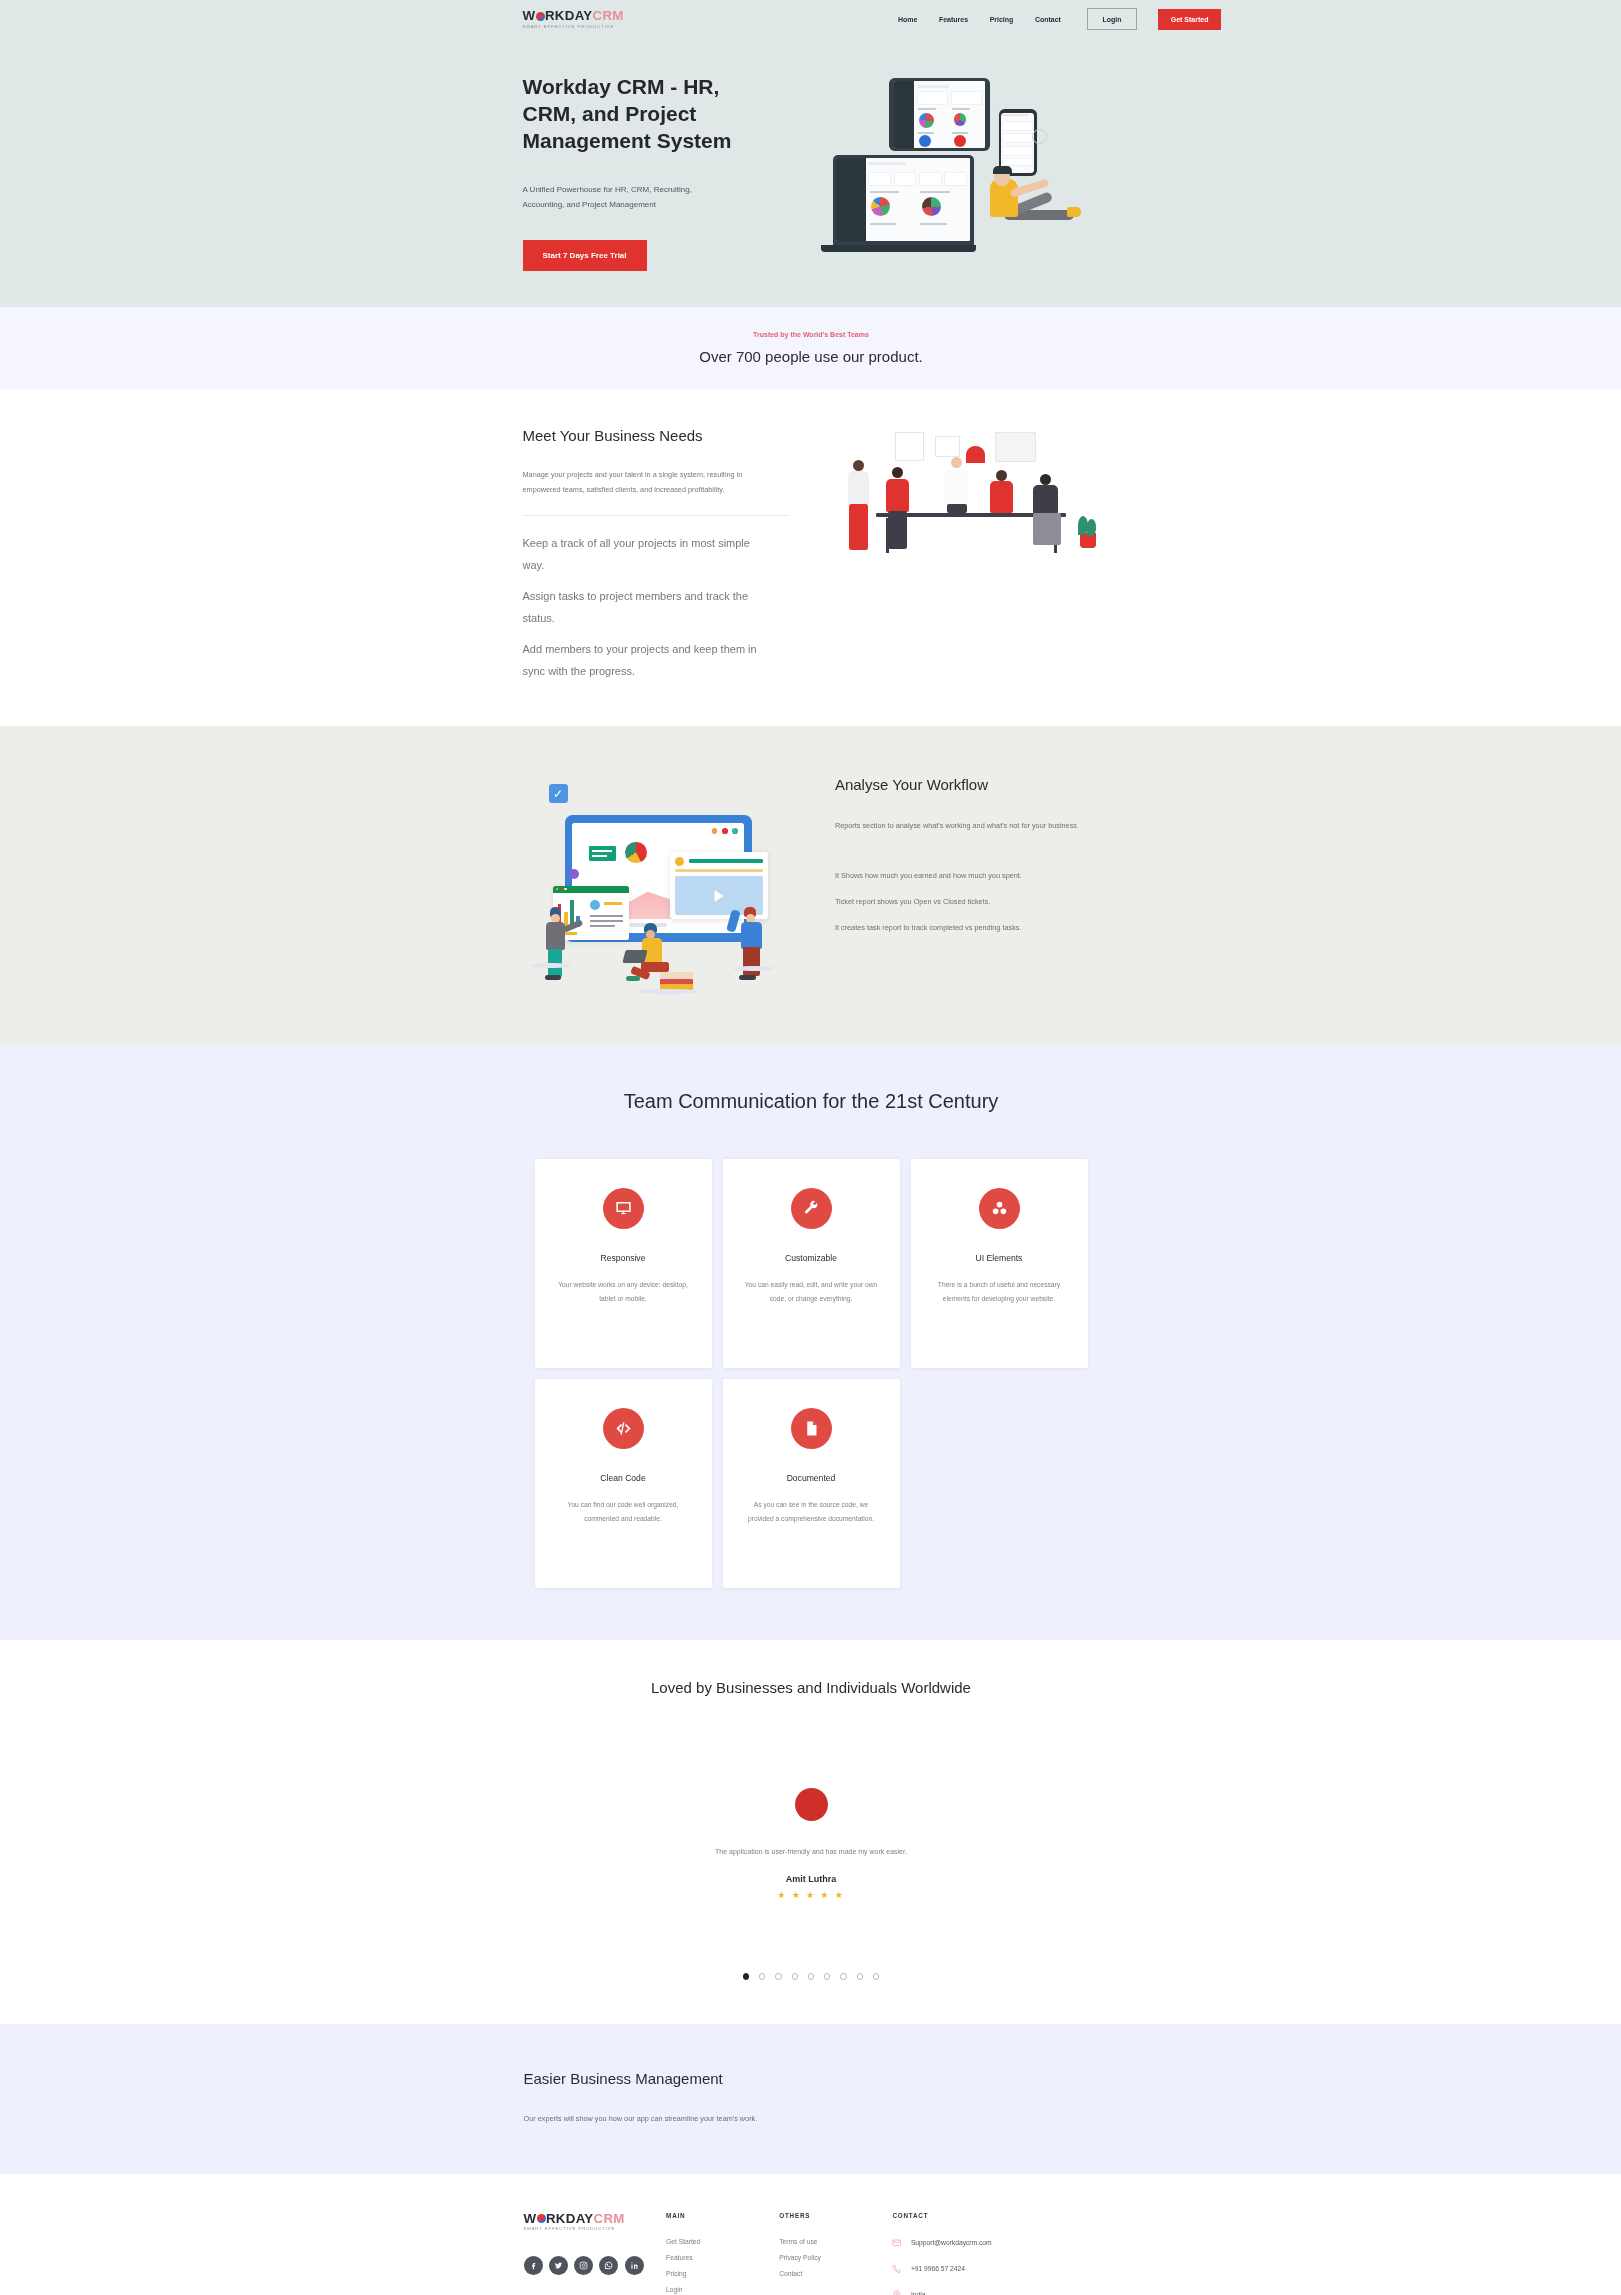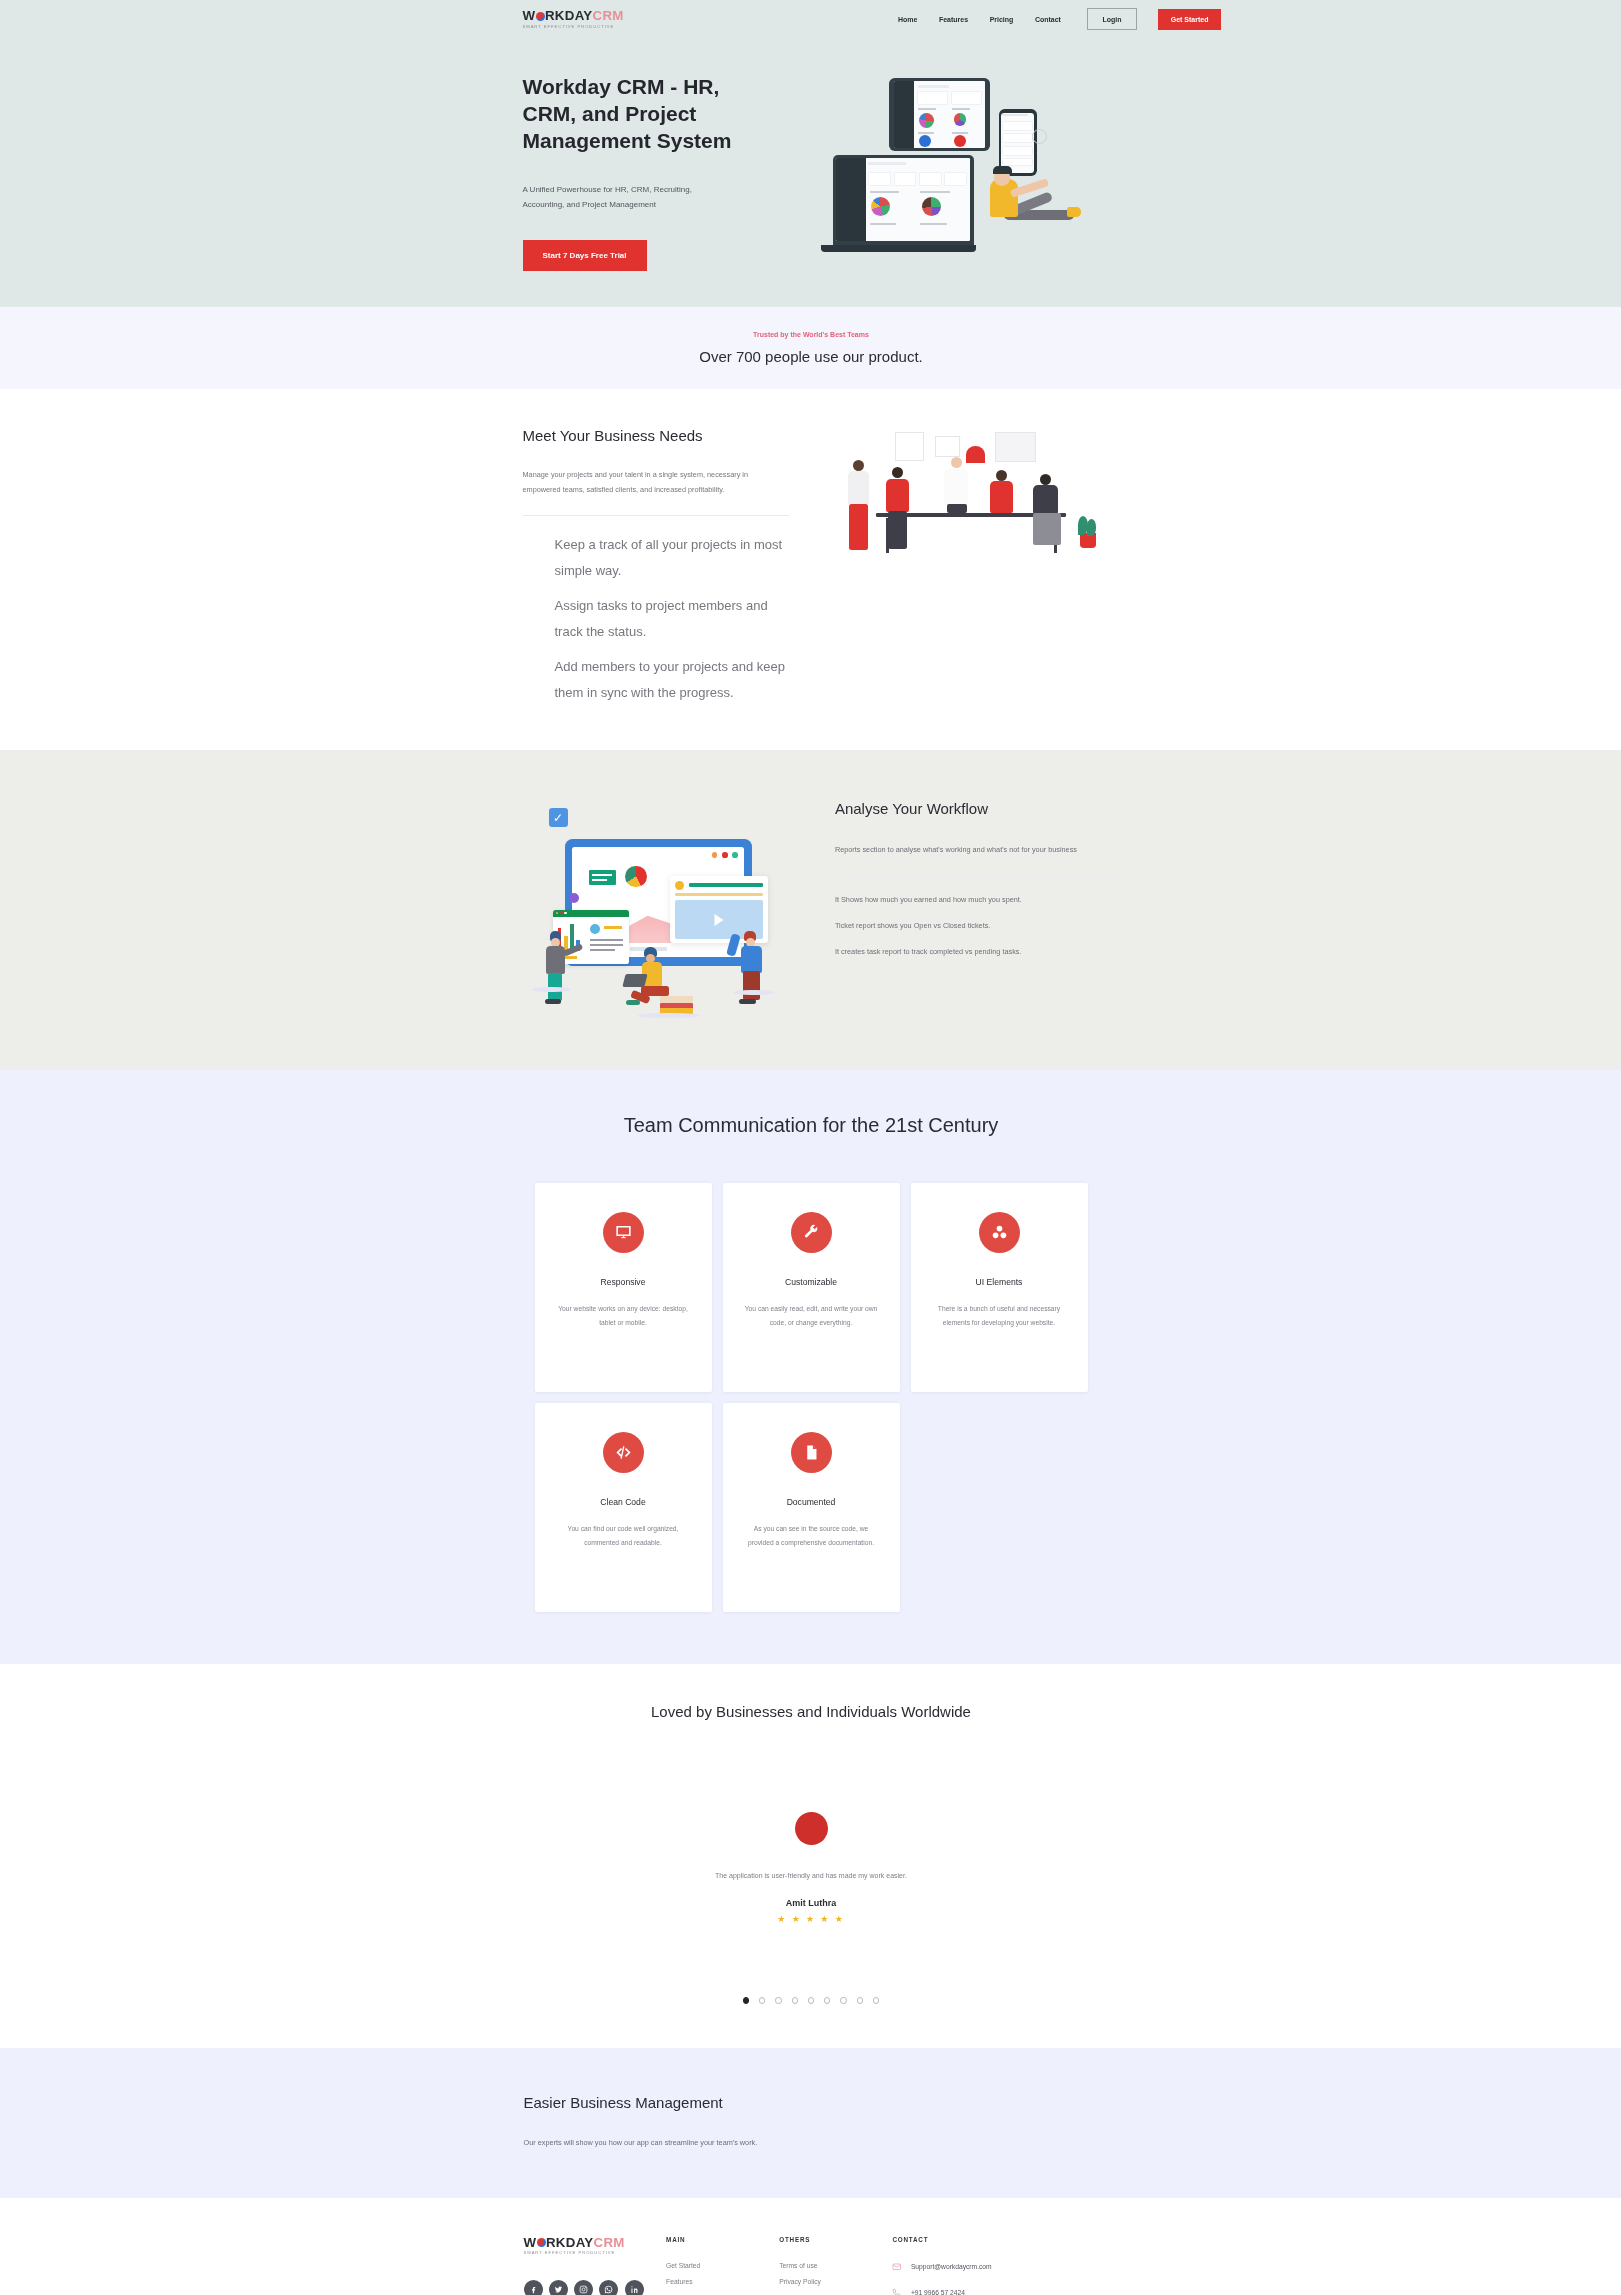--- a/index.html
+++ b/index.html
@@ -105,21 +105,21 @@
   .trusted-eyebrow { font-size: 7px; color: #e4607a; font-weight: 600; }
   .trusted-title { margin-top: 10px; font-size: 15px; color: #2b2b33; font-weight: 400; }
 
   
   .needs-band { background: #ffffff; padding: 38px 0 35px 0; }
   .needs-inner { display: flex; padding-left: 133px; padding-right: 114px; gap: 42px; }
   .needs-left { width: 266px; }
   .sec-title { font-size: 15px; color: #2b2b33; font-weight: 400; }
   .needs-body { margin-top: 24px; font-size: 7.3px; line-height: 2; color: #77777f; max-width: 250px; }
   .rule { height: 0.6px; background: #ebebef; margin: 18px 0 16.5px 0; width: 100%; }
-  .needs-list p { font-size: 13px; line-height: 2; color: #77777f; margin-bottom: 9px; max-width: 247px; margin-left: 32px; }
+  .needs-list p { font-size: 11px; line-height: 2; color: #77777f; margin-bottom: 9px; max-width: 247px; }
   .needs-right { flex: 1; display: flex; justify-content: center; align-items: flex-start; padding-top: 5px; }
 
   
   .illus-team { position: relative; width: 272px; height: 139px; }
   .t-board { position: absolute; background: #ffffff; border: 0.6px solid #e6e6ea; }
   .t-desk { position: absolute; left: 37px; top: 81px; width: 190px; height: 4.4px; background: #3e3e48; border-radius: 1.3px; }
   .t-leg { position: absolute; top: 86px; width: 3.2px; height: 35px; background: #3e3e48; }
   .t-head { width: 11.4px; height: 11.4px; border-radius: 50%; position: absolute; }
   .t-torso { position: absolute; border-radius: 5px 5px 1.9px 1.9px; }
   .t-plant-pot { position: absolute; left: 241px; top: 101px; width: 16.5px; height: 15px; background: #e0322e; border-radius: 0 0 3.8px 3.8px; }
@@ -305,21 +305,21 @@
       <div class="trusted-eyebrow">Trusted by the World's Best Teams</div>
       <div class="trusted-title">Over 700 people use our product.</div>
     </div>
   </section>
 
   <section class="band needs-band">
     <div class="wrap">
       <div class="needs-inner">
         <div class="needs-left">
           <h2 class="sec-title">Meet Your Business Needs</h2>
-          <p class="needs-body">Manage your projects and your talent in a single system, necessary in empowered teams, satisfied clients, and increased profitability.</p>
+          <p class="needs-body">Manage your projects and your talent in a single system, resulting in empowered teams, satisfied clients, and increased profitability.</p>
           <div class="rule"></div>
           <div class="needs-list">
             <p>Keep a track of all your projects in most simple way.</p>
             <p>Assign tasks to project members and track the status.</p>
             <p>Add members to your projects and keep them in sync with the progress.</p>
           </div>
         </div>
         <div class="needs-right">
           <div class="illus-team">
             <div class="t-board" style="left:56px;top:0;width:29px;height:29px;"></div>

